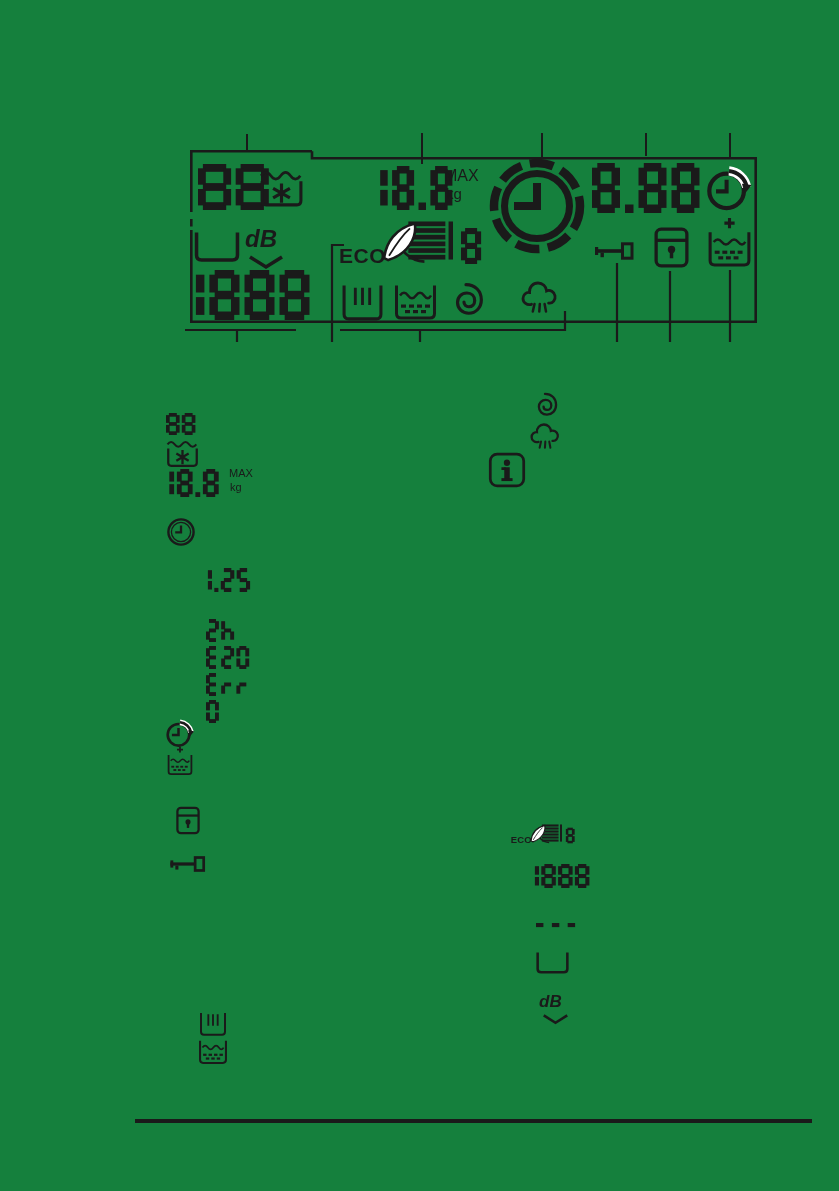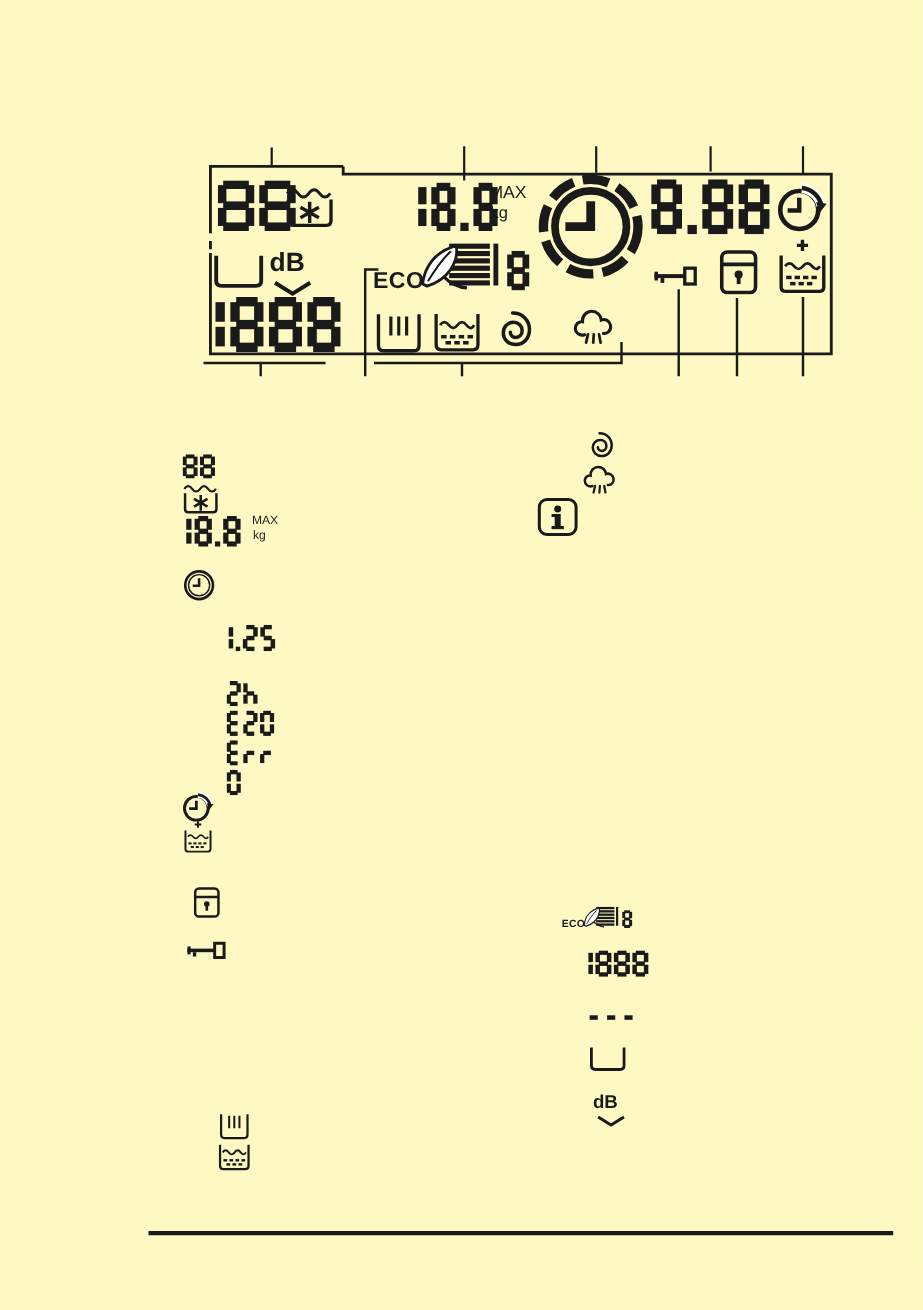--- a/index.html
+++ b/index.html
@@ -1,25 +1,25 @@
 <!DOCTYPE html>
 <html><head>
 <meta charset="utf-8">
 <style>
   html,body{margin:0;padding:0;background:#ffffff;}
-  #page{position:relative;width:839px;height:1191px;background:#fef9c3;overflow:hidden;
+  #page{position:relative;width:839px;height:1191px;background:#15803d;overflow:hidden;
         font-family:"Liberation Sans", sans-serif;color:#1a1a1a;}
   .abs{position:absolute;}
   .sevenseg{position:absolute;display:block;line-height:0;}
   svg.icon{position:absolute;display:block;overflow:visible;}
   svg.overlay{position:absolute;left:0;top:0;}
   .lbl{position:absolute;color:#1a1a1a;white-space:nowrap;}
   .eco-block{position:absolute;width:160px;height:52px;}
   .eco-label{position:absolute;left:6px;bottom:0;font-weight:bold;font-size:21px;letter-spacing:.5px;}
-  .db-label{font-weight:bold;}
+  .db-label{font-weight:bold;font-style:italic;}
 </style>
 </head>
 <body>
 
 <svg width="0" height="0" style="position:absolute">
 <defs>
   <symbol id="ic-rinsehold" viewBox="0 0 46 40">
     <path d="M4,14 V33 Q4,37 8,37 H38 Q42,37 42,33 V14" fill="none" stroke="#1a1a1a" stroke-width="3"></path>
     <path d="M3,8.5 q4.8,-6.5 9.6,0 t9.6,0 t9.6,0 t9.6,0" fill="none" stroke="#1a1a1a" stroke-width="2.6"></path>
     <path d="M23,16 V35 M14.8,20.8 L31.2,30.2 M31.2,20.8 L14.8,30.2" stroke="#1a1a1a" stroke-width="3.1"></path>

